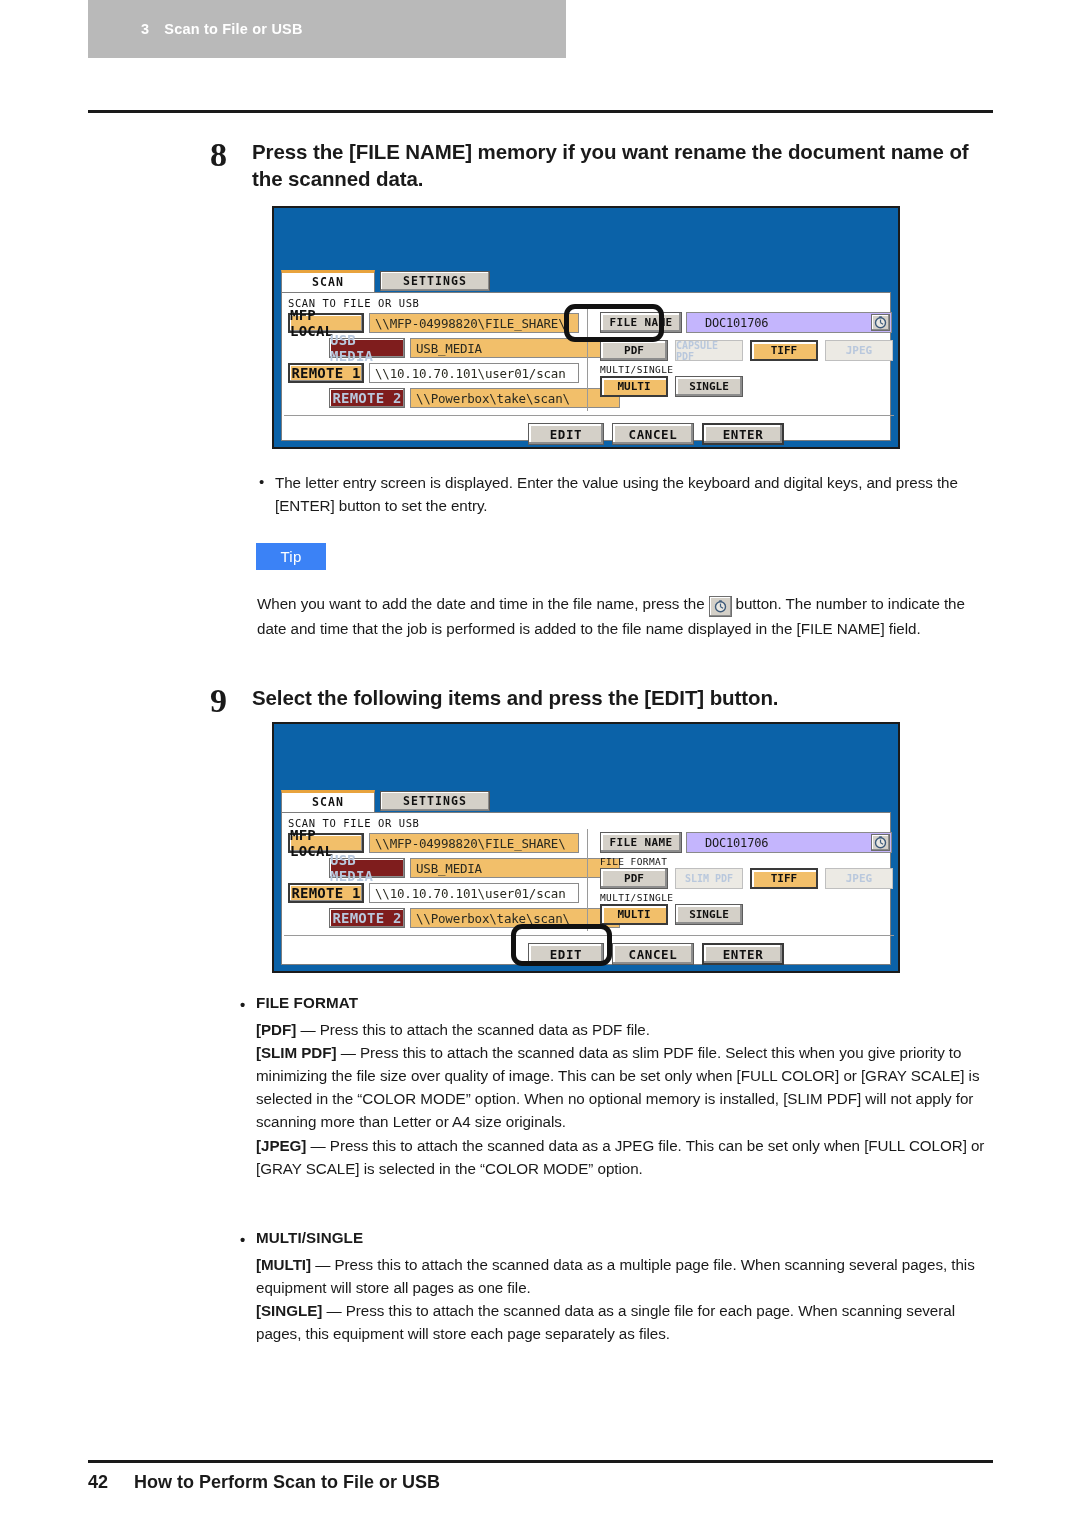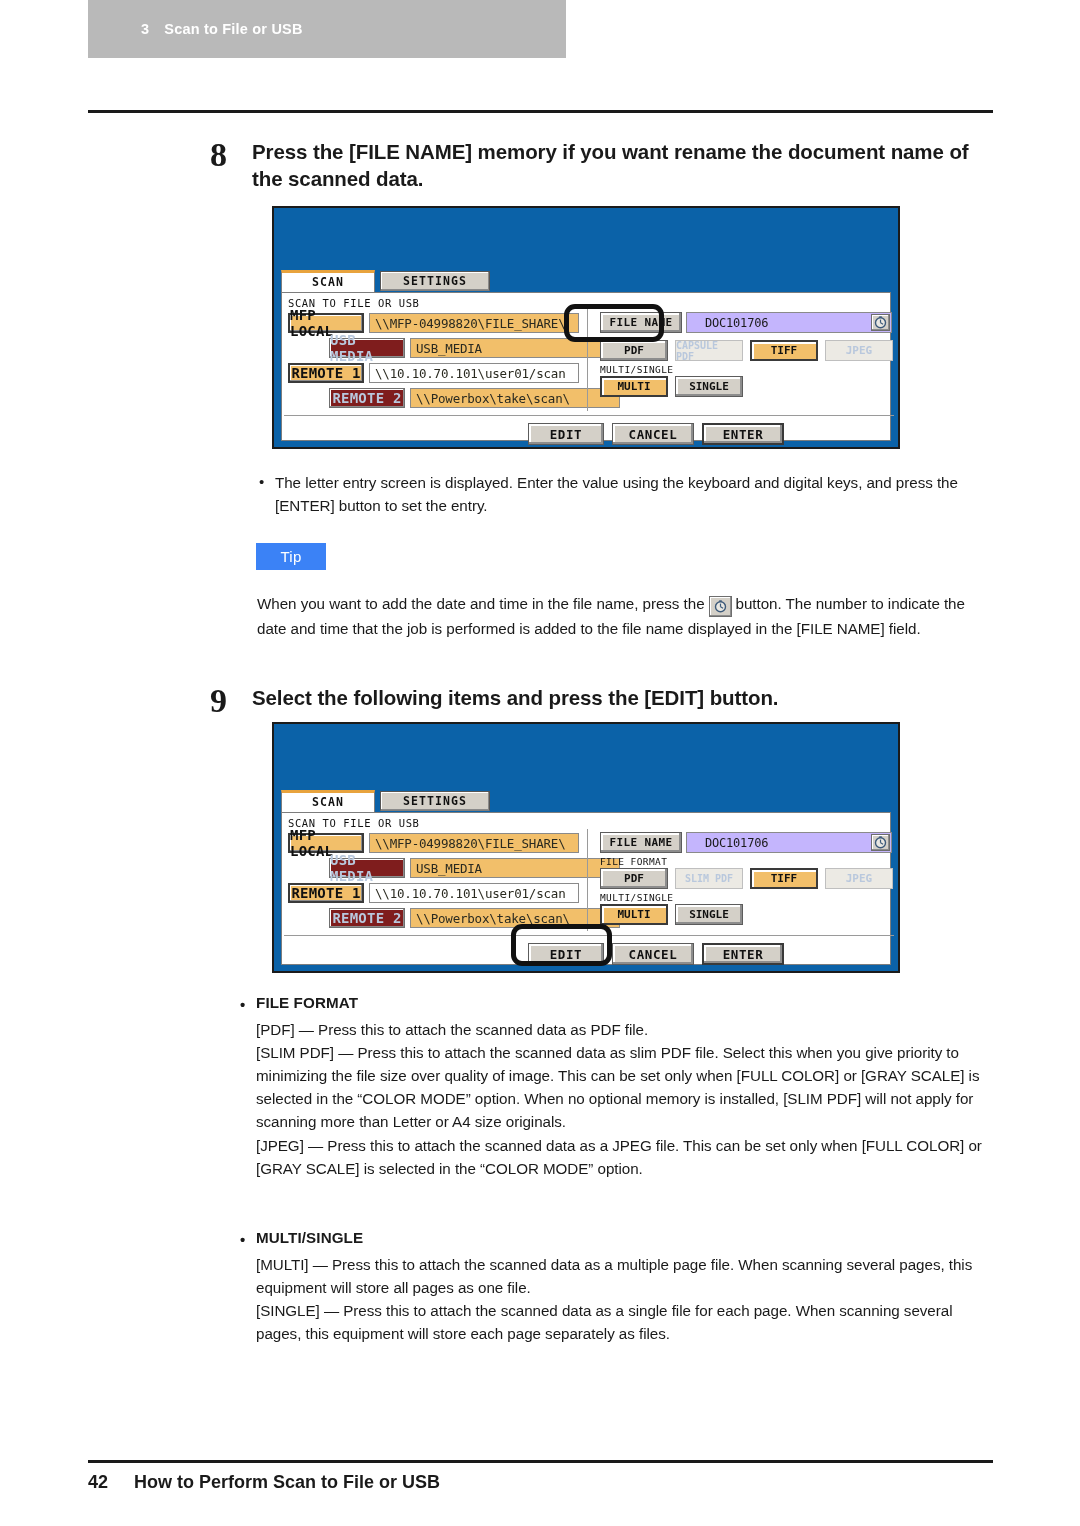--- a/index.html
+++ b/index.html
@@ -156,21 +156,21 @@
     position:absolute; background:#3b82f6; color:#ffffff;
     font-size:15px; display:flex; align-items:center; justify-content:center;
     letter-spacing:.2px;
   }
   .para{ position:absolute; font-size:15.2px; line-height:1.525; letter-spacing:-.05px;}
 
   .deflist{ position:absolute; width:760px; }
   .defhead{ display:flex; font-weight:bold; font-size:15.2px; letter-spacing:.1px; margin-bottom:1px;}
   .defhead .bdot{ font-weight:bold; }
   .defline{ font-size:15.2px; line-height:1.525; margin-left:16px; letter-spacing:-.05px;}
-  .defline b{ font-weight:normal;margin-top:40px; }
+  .defline b{ font-weight:bold;margin-top:40px; }
 
   
   .foot-rule{
     position:absolute; left:88px; top:1460px; width:905px; height:2.5px;
     background:#1a1a1a;
   }
   .foot-num{ position:absolute; left:88px; top:1472px; font-size:18px; font-weight:bold;}
   .foot-txt{ position:absolute; left:134px; top:1472px; font-size:18px; font-weight:bold;}
 
   .inline-clock{

